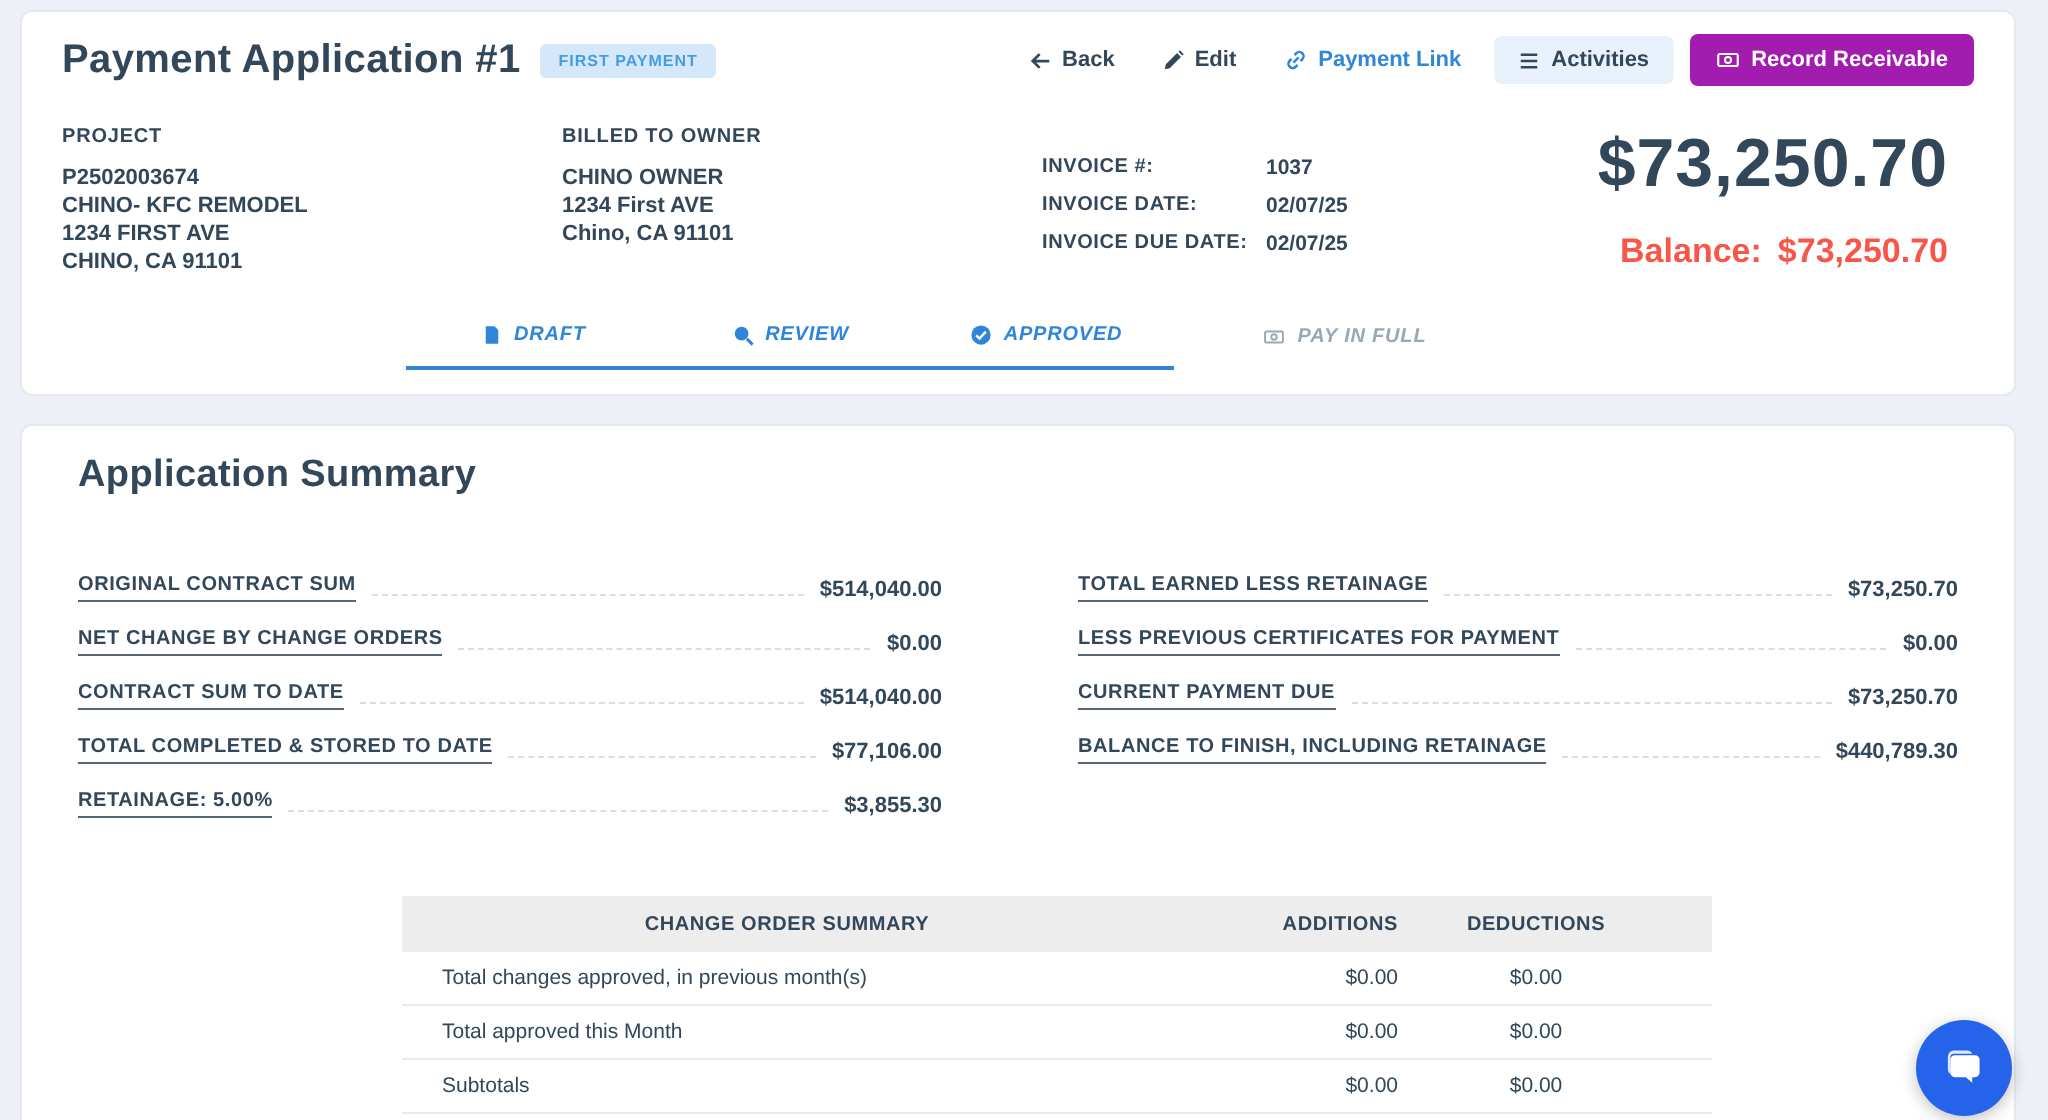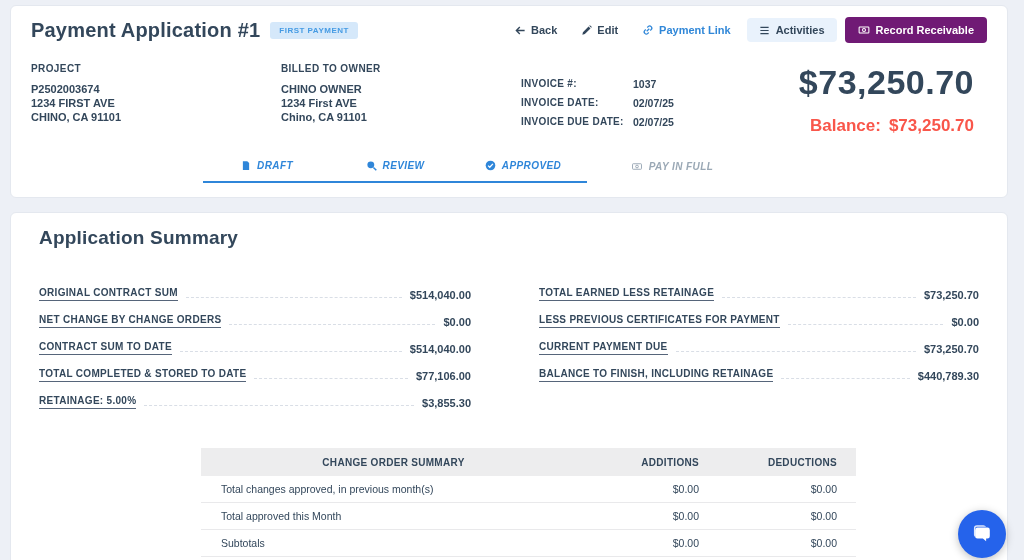--- a/index.html
+++ b/index.html
@@ -33,21 +33,21 @@
     font-family:inherit; font-size:11px; font-weight:bold; color:#33475b;
     display:flex; align-items:center; gap:5px; padding:4px 8px;
   }
   .txt-btn.link { color:#3087d8; }
   .soft-btn {
     background:#e9f2fc; border:none; border-radius:4px; cursor:pointer;
     font-family:inherit; font-size:11px; font-weight:bold; color:#33475b;
     display:flex; align-items:center; gap:6px; padding:6px 12px;
   }
   .blue-btn {
-    background:#701a75; border:none; border-radius:4px; cursor:pointer;
+    background:#a21caf; border:none; border-radius:4px; cursor:pointer;
     font-family:inherit; font-size:11px; font-weight:bold; color:#fff;
     display:flex; align-items:center; gap:6px; padding:7px 13px;
   }
   .ic { display:inline-flex; align-items:center; }
   .ic svg { display:block; }
 
   
   .info-row { display:flex; margin-top:20px; }
   .col-label { font-size:10px; font-weight:bold; letter-spacing:.4px; margin-bottom:8px; }
   .col-lines div { font-size:11px; font-weight:600; line-height:14px; }
@@ -85,21 +85,21 @@
   .leader { flex:1; border-bottom:1px dashed #d9dee6; margin:0 8px 3px 8px; }
   .sval { font-size:11px; font-weight:600; white-space:nowrap; }
 
   
   .co-table { width:655px; margin:26px 0 0 172px; }
   .co-row { display:flex; align-items:center; border-bottom:1px solid #e9e9eb; height:27px; }
   .co-head { background:#ededee; height:28px; border-bottom:none; }
   .co-c1 { width:385px; padding-left:20px; font-size:10.5px; }
   .co-head .co-c1 { text-align:center; padding-left:0; font-size:10px; font-weight:bold; letter-spacing:.3px; }
   .co-c2 { width:113px; text-align:right; font-size:10.5px; }
-  .co-c3 { flex:1; text-align:right; padding-right:19px; font-size:10.5px; }
+  .co-c3 { flex:1; text-align:center; padding-right:19px; font-size:10.5px; }
   .co-head .co-c2, .co-head .co-c3 { font-size:10px; font-weight:bold; letter-spacing:.3px; }
 
   
   .chat-fab {
     position:fixed; right:18px; bottom:2px;
     width:48px; height:48px; border-radius:50%;
     background:#2563eb; border:none; cursor:pointer;
     display:flex; align-items:center; justify-content:center;
     box-shadow:0 2px 8px rgba(0,0,0,.25);
   }
@@ -163,20 +163,21 @@
       </button>
 
     </div>
   </div>
 
   <div class="info-row">
     <div class="info-project">
       <div class="col-label">PROJECT</div>
       <div class="col-lines">
         <div>P2502003674</div>
+        <div>CHINO- KFC REMODEL</div>
         <div>1234 FIRST AVE</div>
         <div>CHINO, CA 91101</div>
       </div>
     </div>
 
     <div class="info-billed">
       <div class="col-label">BILLED TO OWNER</div>
       <div class="col-lines">
         <div>CHINO OWNER</div>
         <div>1234 First AVE</div>

